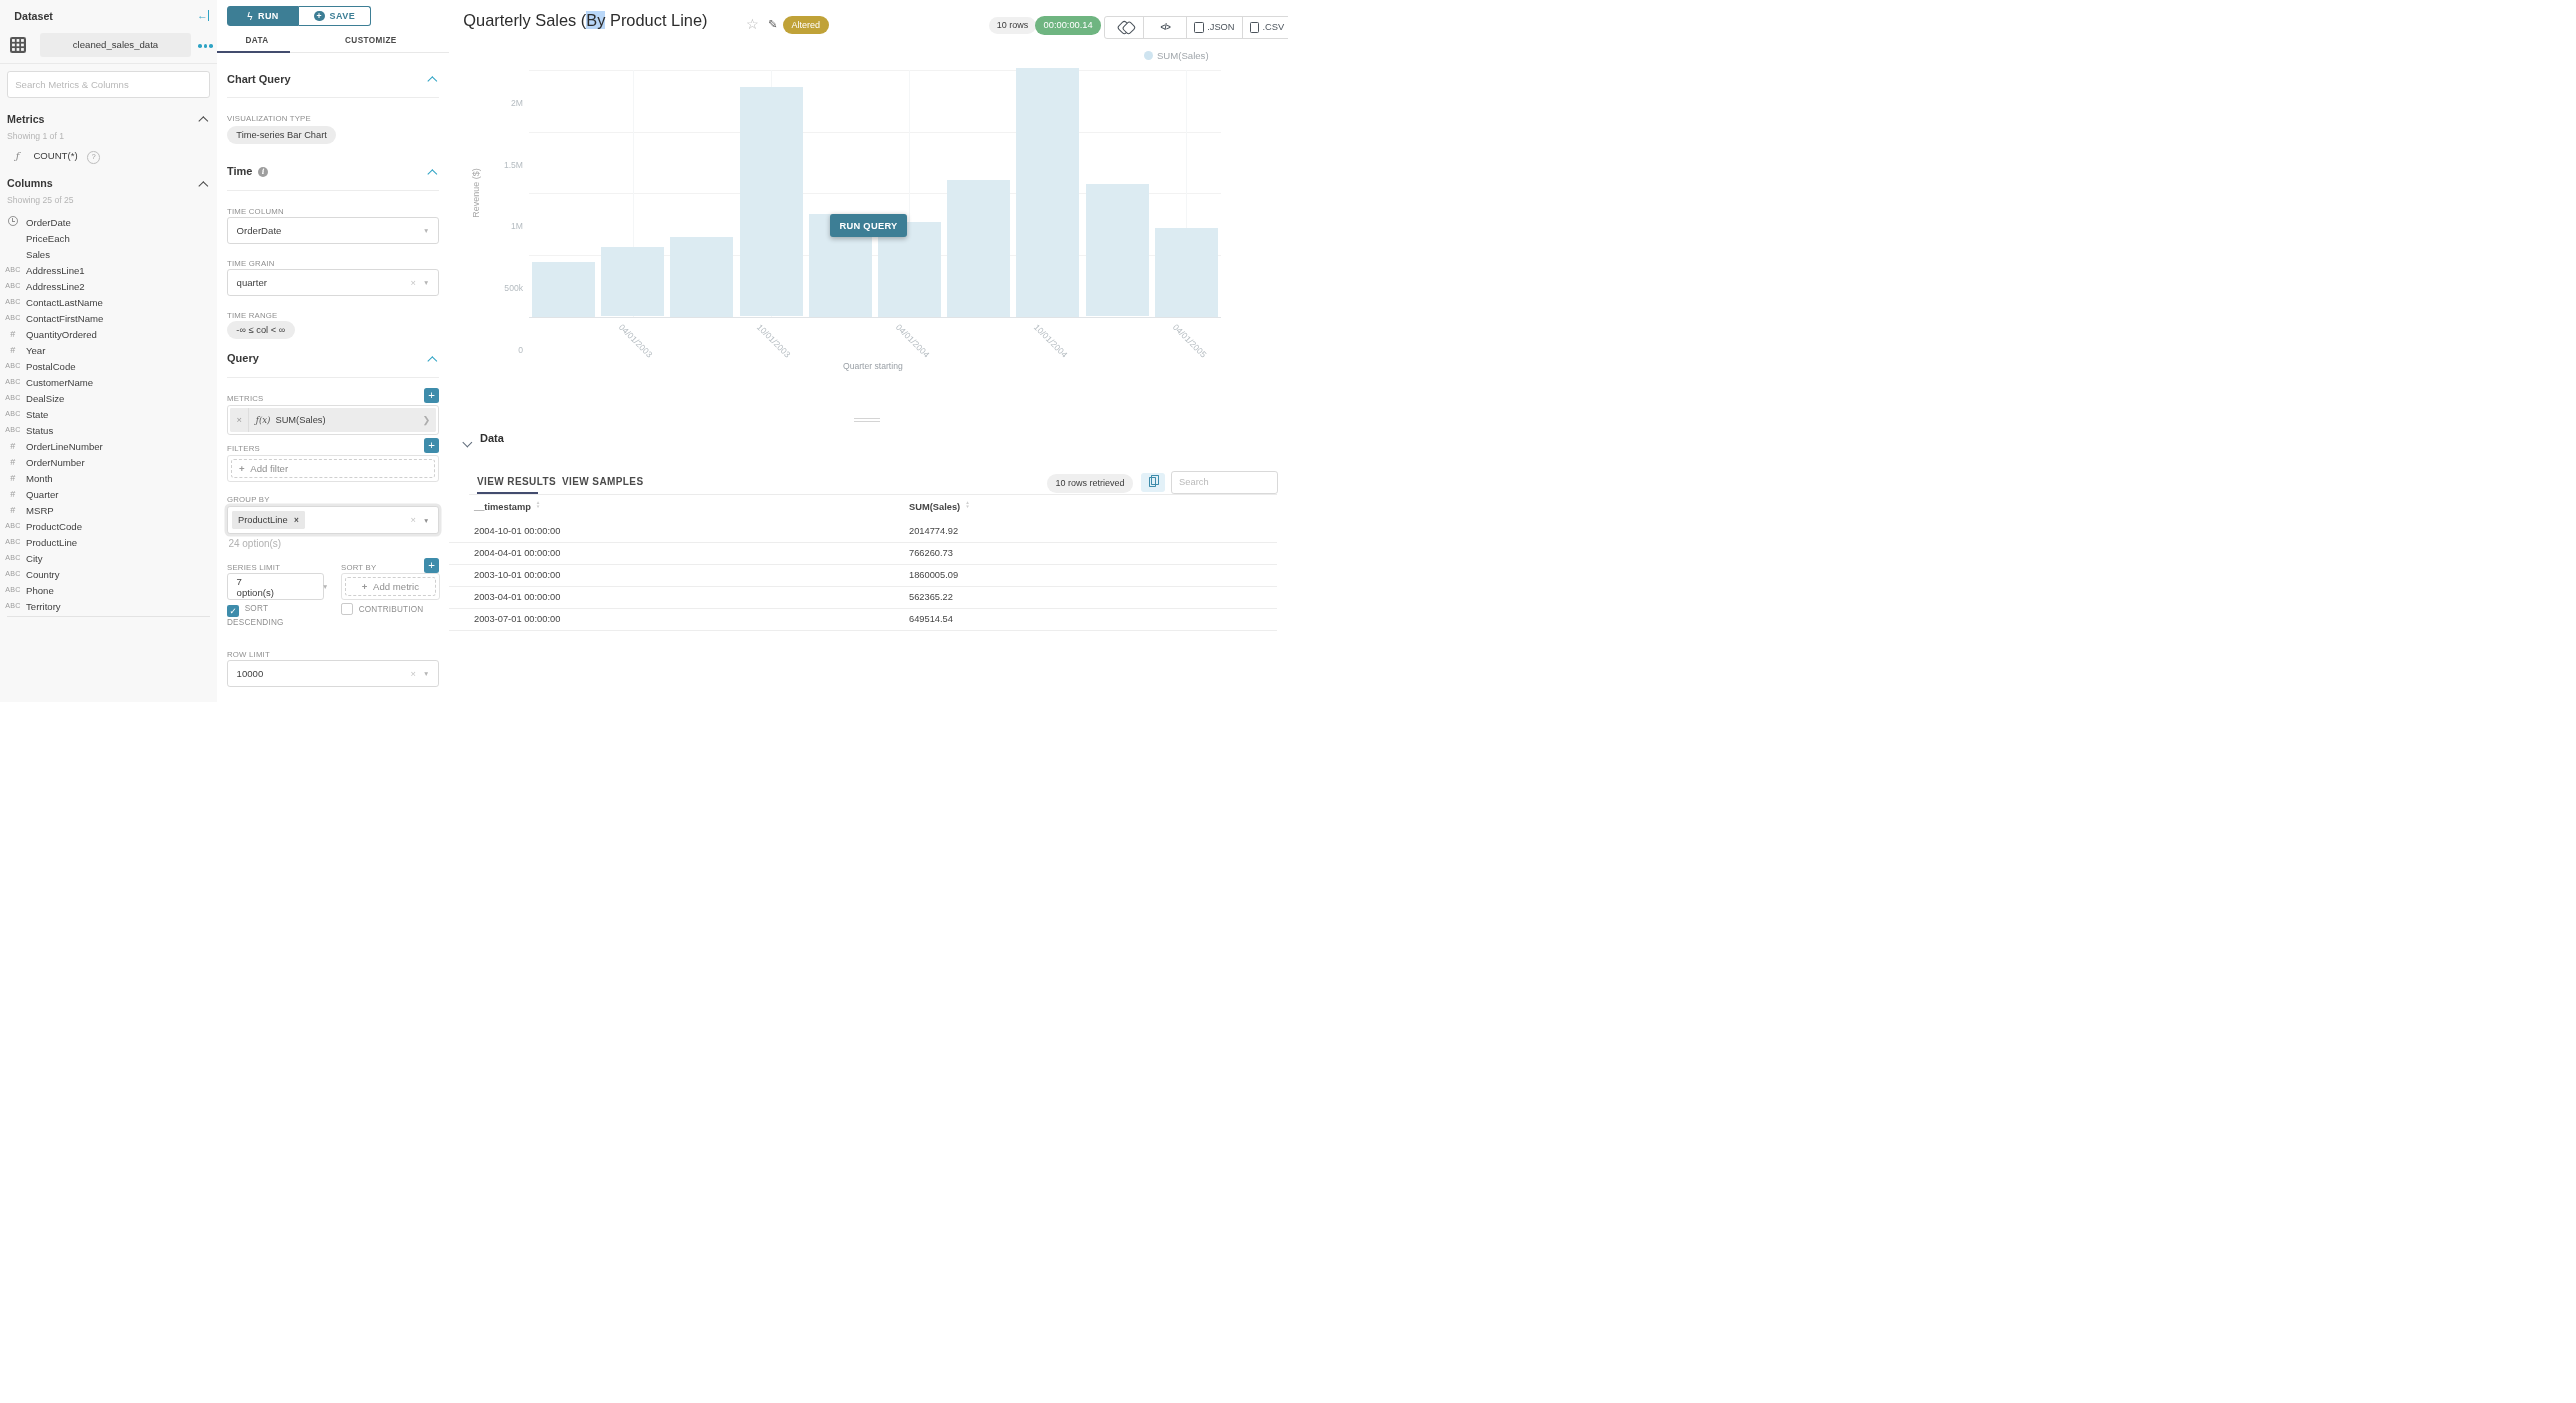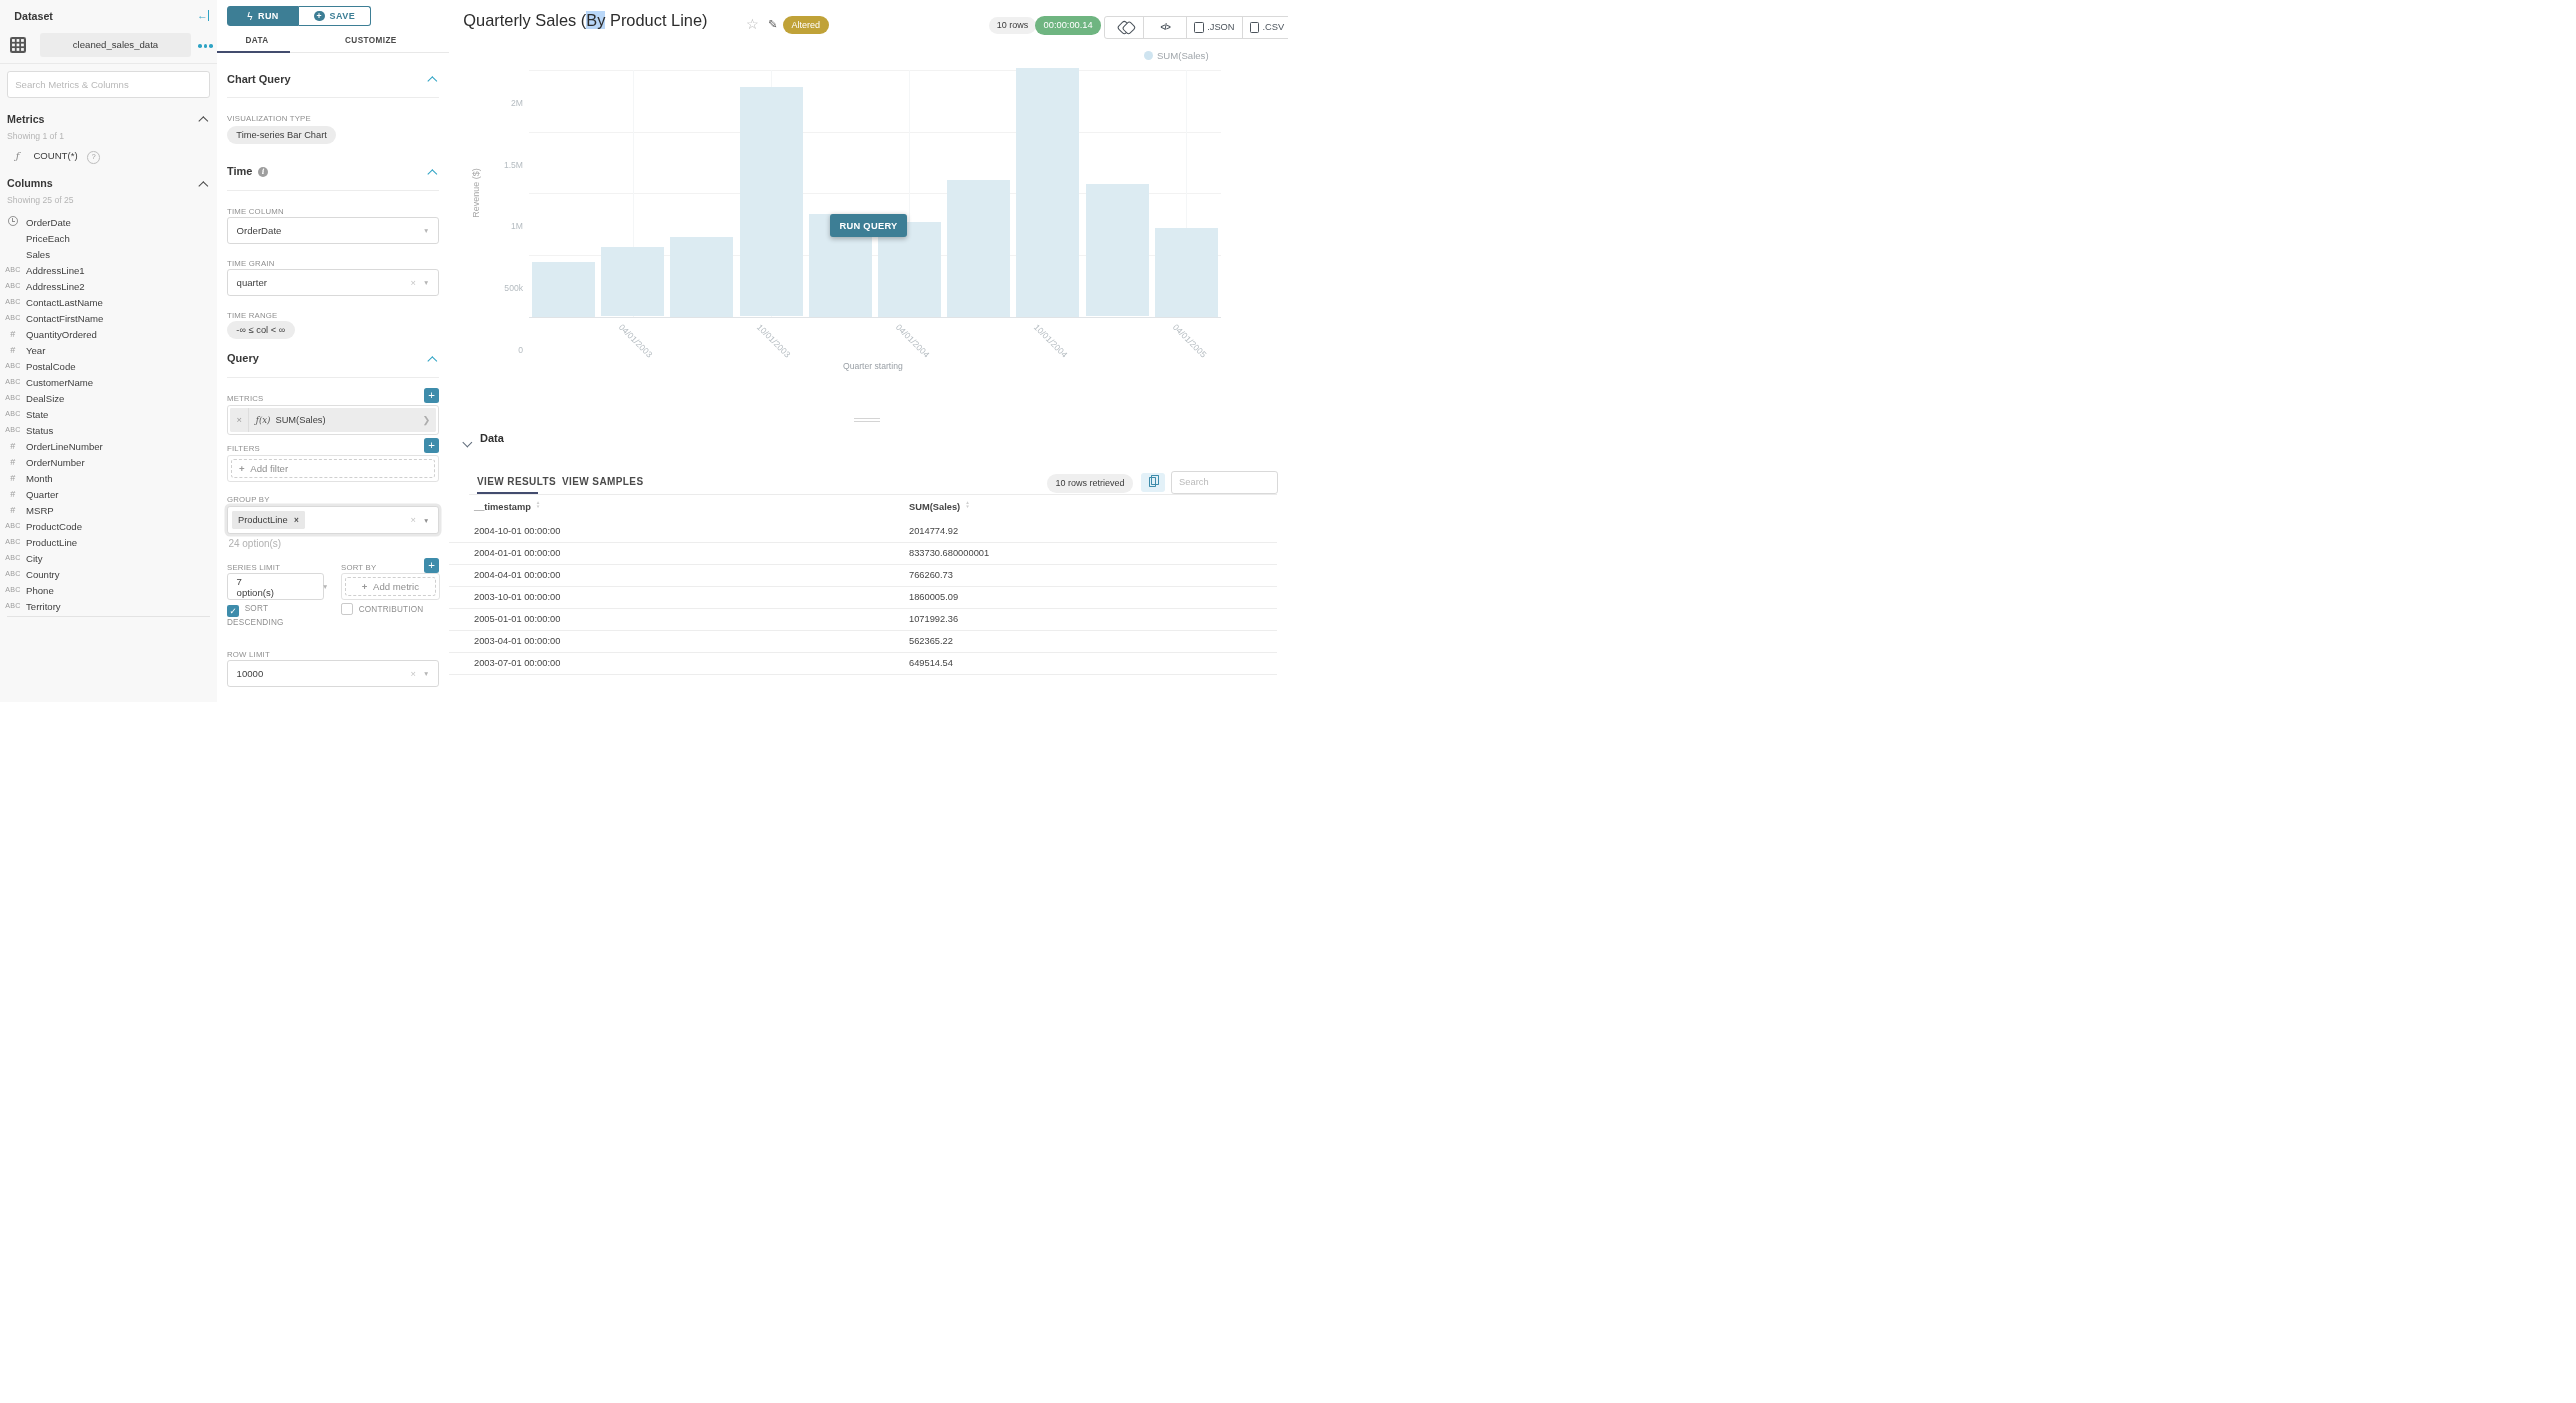--- a/index.html
+++ b/index.html
@@ -471,36 +471,28 @@
     <div class="th" style="left:25px;">
       <span>__timestamp</span><span class="sort-ic">▲<br>▼</span></div>
     <div class="th" style="left:460px;">
       <span>SUM(Sales)</span><span class="sort-ic">▲<br>▼</span></div>
     <div class="tbody" id="results-table">
         <div class="trow">
           <div class="c1">2004-10-01 00:00:00</div>
           <div class="c2">2014774.92</div>
         </div>
         <div class="trow">
-          <div class="c1">2004-01-01 00:00:00</div>
-          <div class="c2">833730.680000001</div>
-        </div>
-        <div class="trow">
           <div class="c1">2004-04-01 00:00:00</div>
           <div class="c2">766260.73</div>
         </div>
         <div class="trow">
           <div class="c1">2003-10-01 00:00:00</div>
           <div class="c2">1860005.09</div>
         </div>
         <div class="trow">
-          <div class="c1">2005-01-01 00:00:00</div>
-          <div class="c2">1071992.36</div>
-        </div>
-        <div class="trow">
           <div class="c1">2003-04-01 00:00:00</div>
           <div class="c2">562365.22</div>
         </div>
         <div class="trow">
           <div class="c1">2003-07-01 00:00:00</div>
           <div class="c2">649514.54</div>
         </div>
       </div>
   </main>
 </div>

